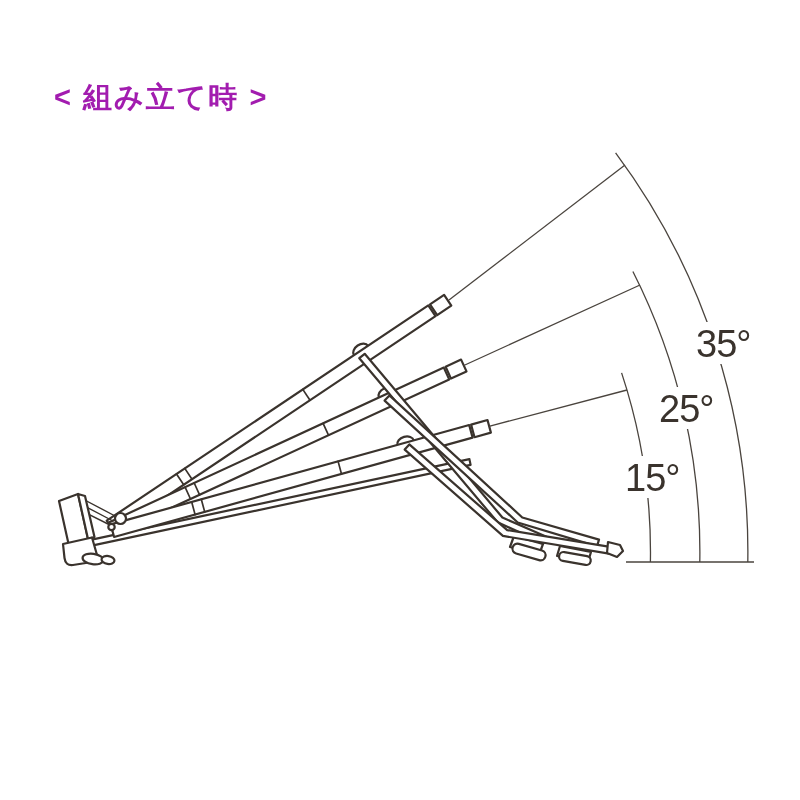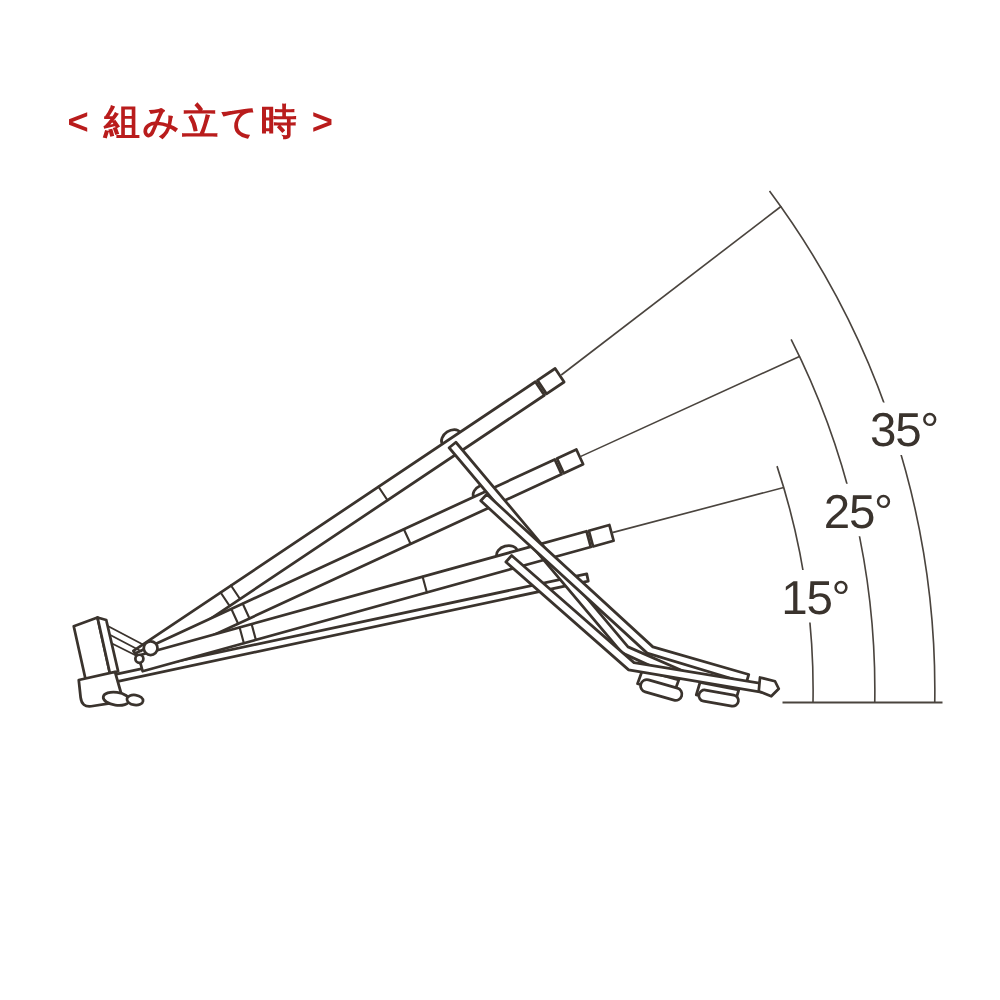--- a/index.html
+++ b/index.html
@@ -17,21 +17,21 @@
     height: 800px;
     background: #ffffff;
   }
   .title {
     position: absolute;
     left: 54px;
     top: 78px;
     font-size: 29px;
     font-weight: 700;
     letter-spacing: 2px;
-    color: #b91c1c;
+    color: #a21caf;
     white-space: nowrap;
   }
   svg { position: absolute; left: 0; top: 0; }
   .outline  { fill: #ffffff; stroke: #3a332d; stroke-width: 2.2; stroke-linejoin: round; }
   .thinline { fill: none;    stroke: #3a332d; stroke-width: 1.4; stroke-linecap: round; }
   .joint    { fill: none;    stroke: #3a332d; stroke-width: 1.7; stroke-linecap: round; }
   .leader   { fill: none;    stroke: #4a443e; stroke-width: 1.3; }
   .arcline  { fill: none;    stroke: #4a443e; stroke-width: 1.3; }
   .baseline { fill: none;    stroke: #4a443e; stroke-width: 1.5; }
   .labelbg  { fill: #ffffff; stroke: none; }

